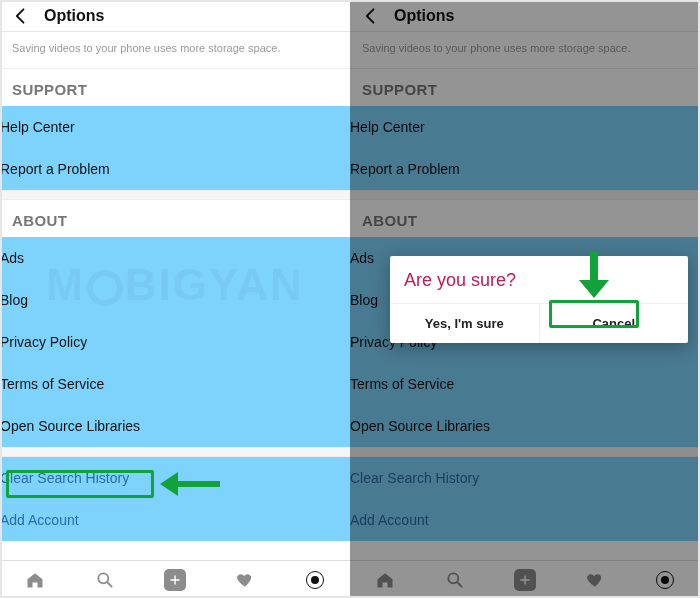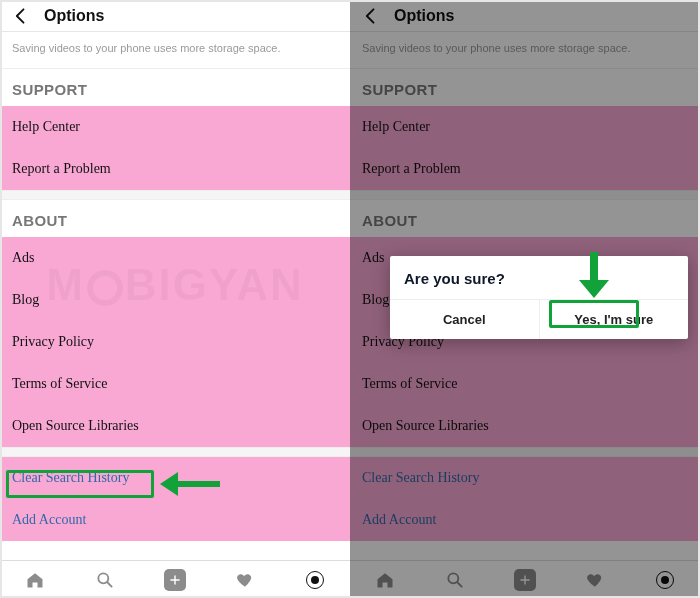--- a/index.html
+++ b/index.html
@@ -6,36 +6,36 @@
   html, body { width: 700px; height: 598px; overflow: hidden; font-family: -apple-system, "Helvetica Neue", Arial, sans-serif; }
   .stage { width: 700px; height: 598px; display: flex; position: relative; background: #fff; }
   .pane { width: 350px; height: 598px; position: relative; }
   .pane-inner { width: 100%; height: 100%; display: flex; flex-direction: column; background: #fff; }
   .topbar { height: 32px; display: flex; align-items: center; padding: 0 10px; border-bottom: 1px solid #e6e6e6; }
   .topbar .back { width: 22px; height: 22px; display: flex; align-items: center; justify-content: center; }
   .topbar .title { font-size: 16px; font-weight: 600; margin-left: 12px; color: #111; }
   .scroll { flex: 1; overflow: hidden; }
   .hint { font-size: 11px; color: #9a9a9a; padding: 10px 20px 14px 12px; border-bottom: 1px solid #eee; }
   .section-head { font-size: 15px; font-weight: 700; letter-spacing: 0.4px; color: #777; padding: 12px 12px 8px 12px; }
-  .item { font-size: 14px; color: #111; padding: 13px 12px; background: #f9a8d4; font-family: Liberation Serif, serif; }
+  .item { font-size: 14px; color: #111; padding: 13px 0; background: #7dd3fc; }
   .sep10 { height: 10px; background: #f5f5f5; border-top: 1px solid #eee; border-bottom: 1px solid #eee; }
   .link-blue { color: #2f6aa8; }
   .bottombar { height: 38px; border-top: 1px solid #ddd; display: flex; align-items: center; justify-content: space-around; }
   .bottombar .navicon { width: 22px; height: 22px; display: flex; align-items: center; justify-content: center; color: #8c8c8c; }
   .bottombar .navicon.active { color: #111; }
   .plusbox { width: 22px; height: 22px; background: #8c8c8c; border-radius: 5px; display:flex; align-items:center; justify-content:center; color:#fff; }
   .profile-circle { width: 18px; height: 18px; border: 1.5px solid #111; border-radius: 50%; display:flex; align-items:center; justify-content:center; }
   .profile-circle::after { content:""; width:8px; height:8px; background:#111; border-radius:50%; }
 
   
   .dim { position: absolute; inset: 0; background: rgba(0,0,0,0.42); }
 
   
   .dialog { position: absolute; left: 40px; right: 12px; top: 256px; background: #fff; border-radius: 2px; box-shadow: 0 4px 18px rgba(0,0,0,0.3); }
-  .dialog-title { font-size: 15px; font-weight: 700; color: #0f172a; padding: 14px 14px 12px 14px; border-bottom: 1px solid #eee; }
+  .dialog-title { font-size: 18px; font-weight: 400; color: #be185d; padding: 14px 14px 12px 14px; border-bottom: 1px solid #eee; }
   .dialog-actions { display: flex; }
   .dialog-actions .act { flex: 1; text-align: center; padding: 12px 4px; font-size: 13px; font-weight: 600; color: #222; }
   .dialog-actions .act + .act { border-left: 1px solid #eee; }
 
   
   .hl-box { position: absolute; border: 3px solid #12a23a; border-radius: 2px; pointer-events: none; }
   .arrow-right { position: absolute; width: 60px; height: 24px; pointer-events: none; }
   .arrow-right .shaft { position:absolute; left:0; top:9px; width:42px; height:6px; background:#12a23a; }
   .arrow-right .head { position:absolute; right:0; top:0; width:0; height:0; border-top:12px solid transparent; border-bottom:12px solid transparent; border-left:18px solid #12a23a; }
   .arrow-down { position: absolute; width: 30px; height: 46px; pointer-events: none; }
@@ -184,22 +184,22 @@
           <div class="profile-circle"></div>
         </div>
       </div>
     </div>
 
     <div class="dim"></div>
 
     <div class="dialog">
       <div class="dialog-title">Are you sure?</div>
       <div class="dialog-actions">
+        <div class="act">Yes, I'm sure</div>
         <div class="act">Cancel</div>
-        <div class="act">Yes, I'm sure</div>
       </div>
     </div>
 
     <div class="hl-box" style="left:199px; top:300px; width:90px; height:28px;"></div>
 
     <div class="arrow-down" style="left:229px; top:252px;">
       <div class="shaft"></div>
         <div class="head"></div>
     </div>
   </div>

